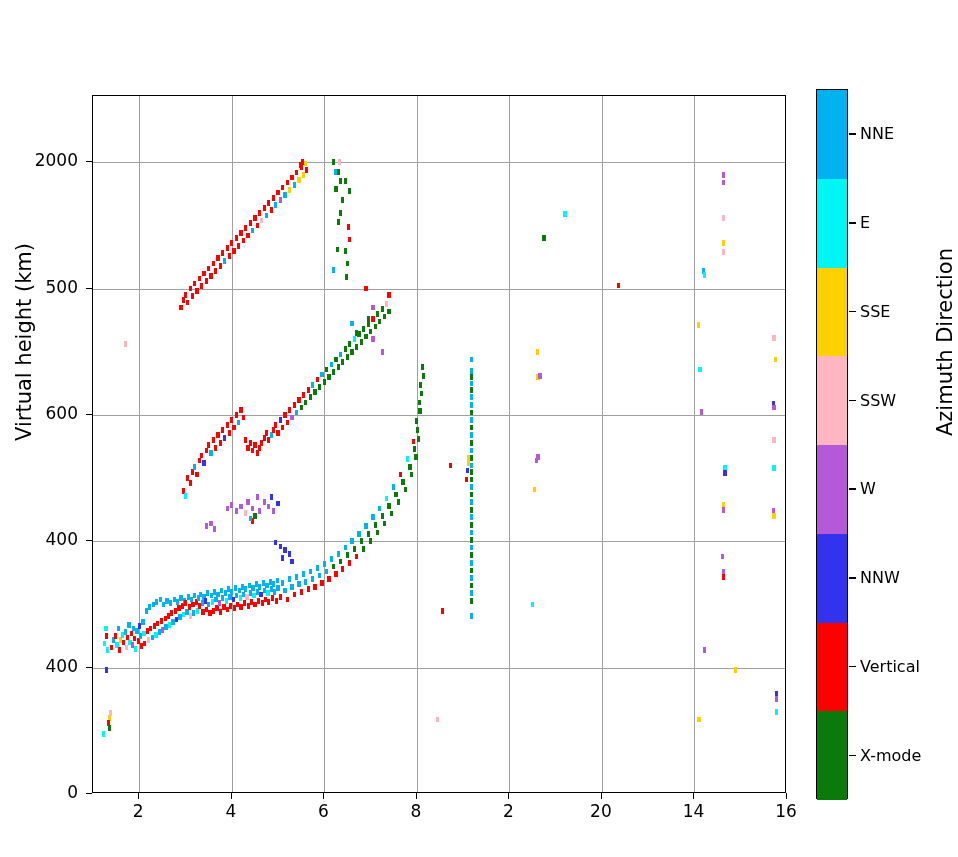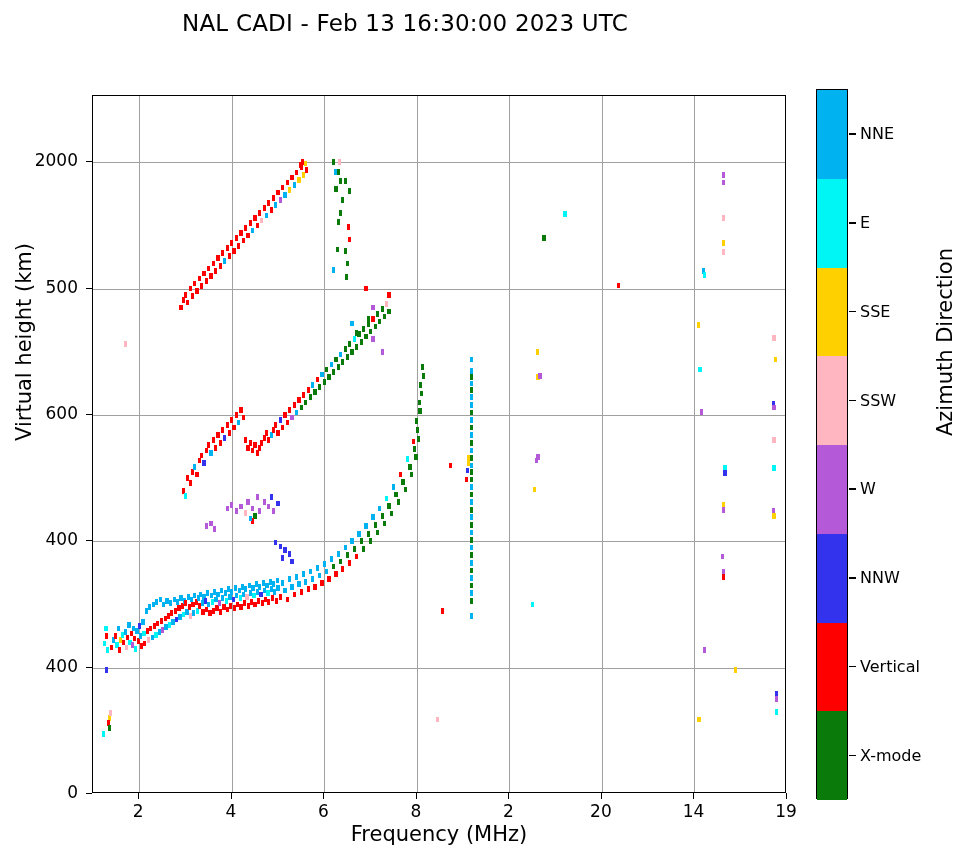--- a/index.html
+++ b/index.html
@@ -39,21 +39,20 @@
   .clbl{position:absolute;left:860px;font-size:16px;white-space:nowrap;
         transform:translateY(-50%);}
   #cbtitle{position:absolute;left:795px;top:330px;width:300px;text-align:center;
            font-size:21px;transform:rotate(-90deg);transform-origin:center;}
 </style>
 </head>
 <body>
 
 <div id="root">
 
-  <div id="title">NAL CADI - Feb 13 16:30:00 2023 UTC</div>
 
   <div id="plot">
     <div id="canvasWrap">
         <div class="grid-v" style="left: 46.2667px;"></div>
         <div class="grid-v" style="left: 138.8px;"></div>
         <div class="grid-v" style="left: 231.333px;"></div>
         <div class="grid-v" style="left: 323.867px;"></div>
         <div class="grid-v" style="left: 416.4px;"></div>
         <div class="grid-v" style="left: 508.933px;"></div>
         <div class="grid-v" style="left: 601.467px;"></div>
@@ -579,36 +578,35 @@
       <div class="lbl-x" style="left: 293.333px;">6</div>
       <div class="tick-x" style="left: 415.867px;"></div>
       <div class="lbl-x" style="left: 385.867px;">8</div>
       <div class="tick-x" style="left: 508.4px;"></div>
       <div class="lbl-x" style="left: 478.4px;">2</div>
       <div class="tick-x" style="left: 600.933px;"></div>
       <div class="lbl-x" style="left: 570.933px;">20</div>
       <div class="tick-x" style="left: 693.467px;"></div>
       <div class="lbl-x" style="left: 663.467px;">14</div>
       <div class="tick-x" style="left: 786px;"></div>
-      <div class="lbl-x" style="left: 756px;">19</div>
+      <div class="lbl-x" style="left: 756px;">16</div>
       <div class="tick-y" style="top: 793px;"></div>
       <div class="lbl-y" style="left: 18px; top: 782px;">0</div>
       <div class="tick-y" style="top: 666.665px;"></div>
       <div class="lbl-y" style="left: 18px; top: 655.665px;">400</div>
       <div class="tick-y" style="top: 540.33px;"></div>
       <div class="lbl-y" style="left: 18px; top: 529.33px;">400</div>
       <div class="tick-y" style="top: 413.995px;"></div>
       <div class="lbl-y" style="left: 18px; top: 402.995px;">600</div>
       <div class="tick-y" style="top: 287.661px;"></div>
       <div class="lbl-y" style="left: 18px; top: 276.661px;">500</div>
       <div class="tick-y" style="top: 161.326px;"></div>
       <div class="lbl-y" style="left: 18px; top: 150.326px;">2000</div>
     </div>
 
-  <div id="xlabel">Frequency (MHz)</div>
   <div id="ylabel">Virtual height (km)</div>
 
   <div id="cbar">
       <div class="cseg" style="top: 0px; height: 88.75px; background: rgb(0, 178, 240);"></div>
       <div class="cseg" style="top: 88.75px; height: 88.75px; background: rgb(0, 245, 245);"></div>
       <div class="cseg" style="top: 177.5px; height: 88.75px; background: rgb(255, 208, 0);"></div>
       <div class="cseg" style="top: 266.25px; height: 88.75px; background: rgb(255, 182, 193);"></div>
       <div class="cseg" style="top: 355px; height: 88.75px; background: rgb(180, 90, 216);"></div>
       <div class="cseg" style="top: 443.75px; height: 88.75px; background: rgb(51, 51, 238);"></div>
       <div class="cseg" style="top: 532.5px; height: 88.75px; background: rgb(255, 0, 0);"></div>

